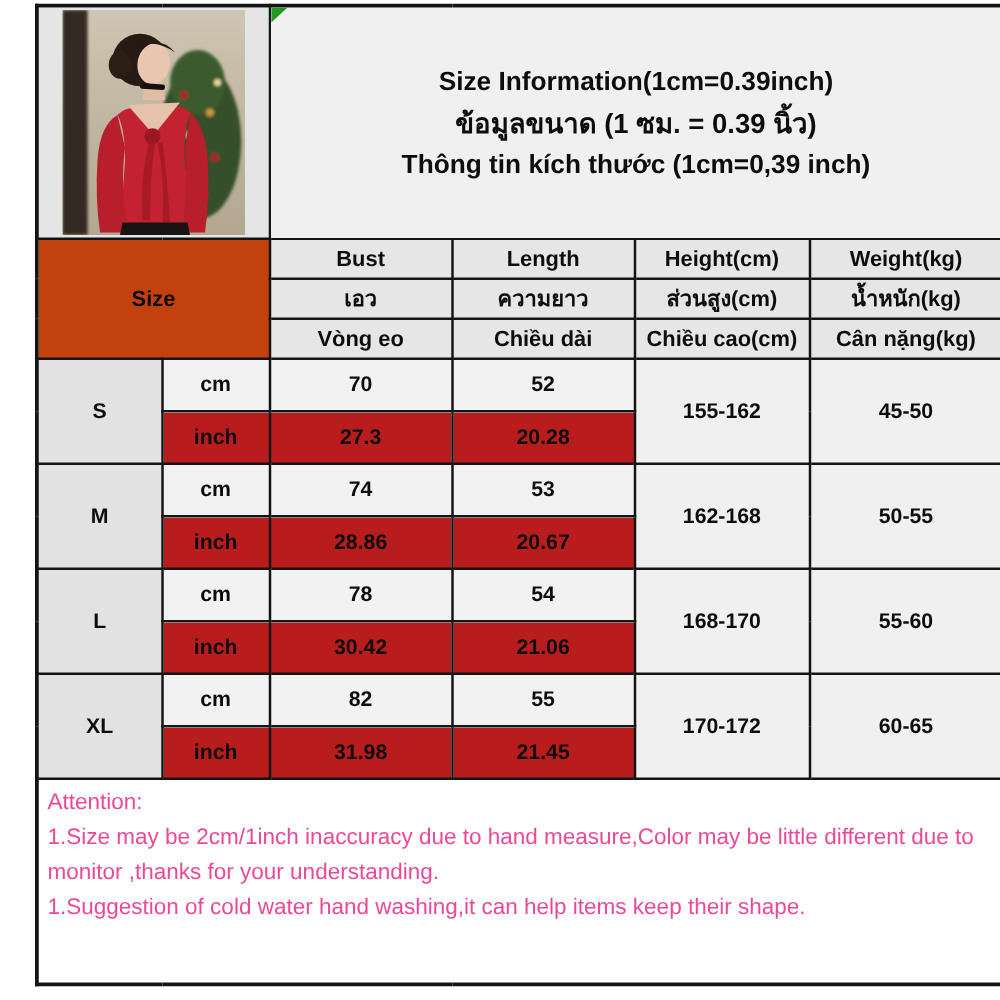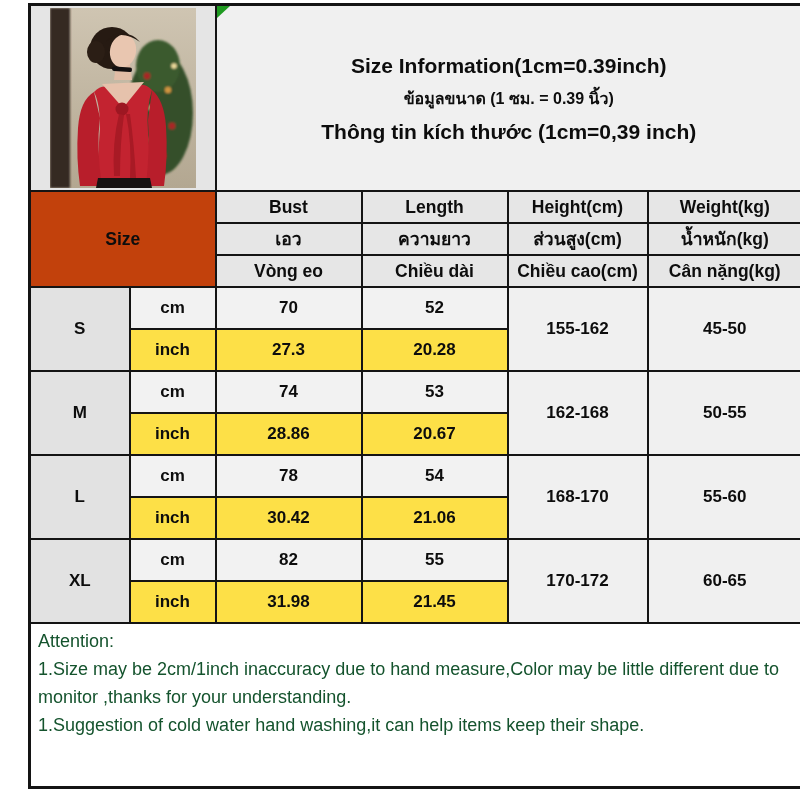--- a/index.html
+++ b/index.html
@@ -12,39 +12,39 @@
        overflow:hidden; }
 
   
   td.photo-cell { height:186px; background:#e5e5e5; padding:0; }
   .photo { width:146px; height:180px; margin:2px auto; display:block; }
   td.title-cell { background:#f0f0f0; position:relative; }
   .corner-marker { position:absolute; top:0; left:0; width:0; height:0;
                    border-top:12px solid #1f9a21; border-right:13px solid transparent; }
   .title-line { font-weight:bold; line-height:33px; }
   .title-en, .title-vi { font-size:21px; }
-  .title-th { font-size:16px; }
+  .title-th { font-size:22px; }
 
   
   td.size-head { background:#e2e2e2; font-size:31px; font-weight:bold; }
   tr.hdr td { height:32px; background:#e6e6e6; font-size:17.5px; font-weight:bold; }
   tr.hdr td.size-head { background:#c2410c; }
 
   
   tr.data-row { height:42px; }
   tr.data-row td { font-size:17px; font-weight:bold; }
   td.size-label { background:#e2e2e2; font-size:19px; }
   tr.cm-row td.unit, tr.cm-row td.val { background:#f2f2f2; }
-  tr.inch-row td.unit, tr.inch-row td.val { background:#fde047; }
+  tr.inch-row td.unit, tr.inch-row td.val { background:#b91c1c; }
   td.merged { background:#f0f0f0; }
 
   
   td.attention-cell { height:164px; text-align:left; vertical-align:top;
                       padding:3px 7px; background:#ffffff; }
-  .attn { font-size:18px; font-weight:normal; line-height:28px; color:#14532d; }
+  .attn { font-size:18px; font-weight:normal; line-height:28px; color:#ec4899; }
 </style>
 </head>
 <body>
 
 <div class="sheet">
   <table class="size-chart">
     <colgroup>
       <col style="width:100px">
         <col style="width:86px">
       <col style="width:146px">

